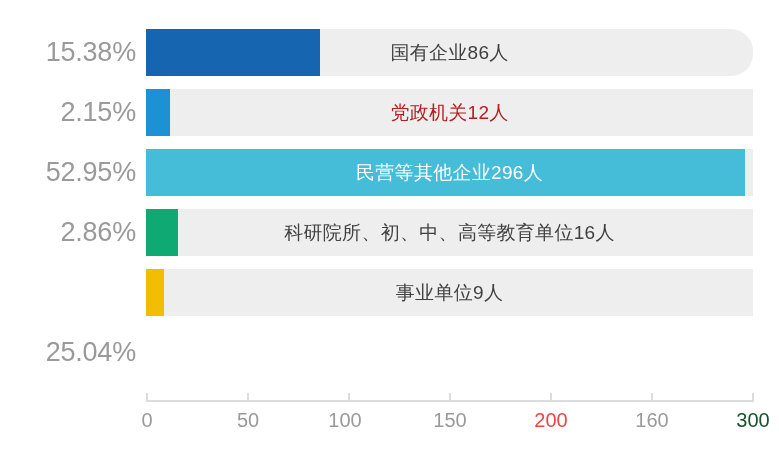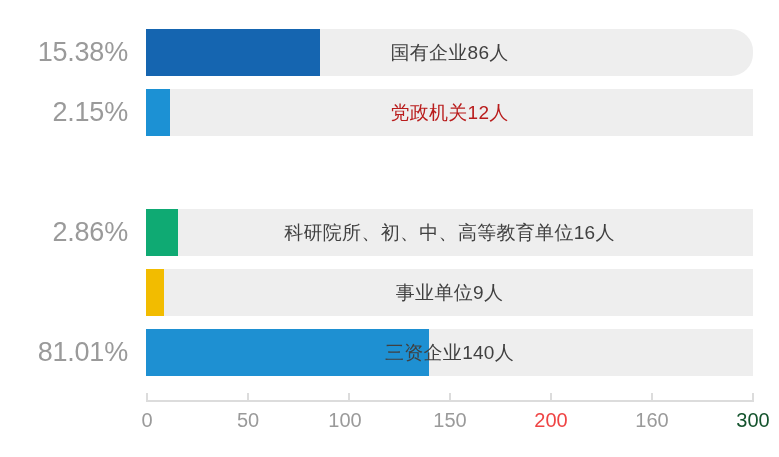--- a/index.html
+++ b/index.html
@@ -34,20 +34,21 @@
   }
   .pct-label {
     position: absolute;
     left: 0;
     width: 128px;
     text-align: right;
     font-size: 27px;
     color: #9a9a9a;
     letter-spacing: -0.2px;
     white-space: nowrap;
+    padding-left: 8px;
   }
   .track {
     position: absolute;
     left: 146px;
     width: 607px;
     height: 47px;
     background: #eeeeee;
   }
   .bar-fill {
     position: absolute;
@@ -126,42 +127,45 @@
     </div>
 
     <div class="bar-row" style="top:89px;">
       <div class="pct-label" style="color: rgb(154, 154, 154);">2.15%</div>
       <div class="track" style="background: rgb(238, 238, 238);">
         <div class="bar-fill" style="width: 24.28px; background: rgb(28, 145, 212);"></div>
         <div class="bar-text" style="color: #b91c1c;">党政机关12人</div>
       </div>
     </div>
 
+    <div class="bar-row" style="top:149px;">
+      <div class="pct-label" style="color: rgb(154, 154, 154);">52.95%</div>
+      <div class="track" style="background: rgb(238, 238, 238);">
+        <div class="bar-fill" style="width: 598.907px; background: rgb(69, 188, 216);"></div>
+        <div class="bar-text on-bar" style="color: rgb(255, 255, 255);">民营等其他企业296人</div>
+      </div>
+    </div>
 
     <div class="bar-row" style="top:209px;">
       <div class="pct-label" style="color: rgb(154, 154, 154);">2.86%</div>
       <div class="track" style="background: rgb(238, 238, 238);">
         <div class="bar-fill" style="width: 32.3733px; background: rgb(15, 170, 115);"></div>
         <div class="bar-text" style="color: rgb(64, 64, 64); border-radius: 12px;">科研院所、初、中、高等教育单位16人</div>
       </div>
     </div>
 
     <div class="bar-row" style="top:269px;">
       <div class="track" style="background: rgb(238, 238, 238);">
         <div class="bar-fill" style="width: 18.21px; background: rgb(242, 188, 0);"></div>
         <div class="bar-text" style="color: rgb(64, 64, 64);">事业单位9人</div>
       </div>
     </div>
 
     <div class="bar-row" style="top:329px;">
-      <div class="pct-label" style="color: rgb(154, 154, 154);">81.01%</div>
-      <div class="track" style="background: rgb(238, 238, 238);">
-        <div class="bar-fill" style="width: 283.267px; background: rgb(30, 144, 210);"></div>
-        <div class="bar-text" style="color: rgb(64, 64, 64);">三资企业140人</div>
-      </div>
+      <div class="pct-label" style="color: rgb(154, 154, 154);">25.04%</div>
     </div>
 
   </div>
 
   <div class="axis">
     <div class="axis-line" style="background: rgb(220, 220, 220);"></div>
     <div class="axis-cap" style="left: 146px; background: rgb(220, 220, 220);"></div>
     <div class="axis-cap" style="left: 752px; background: rgb(220, 220, 220);"></div>
 
     <div class="tick-mark" style="left: 247px; background: rgb(220, 220, 220);"></div>

